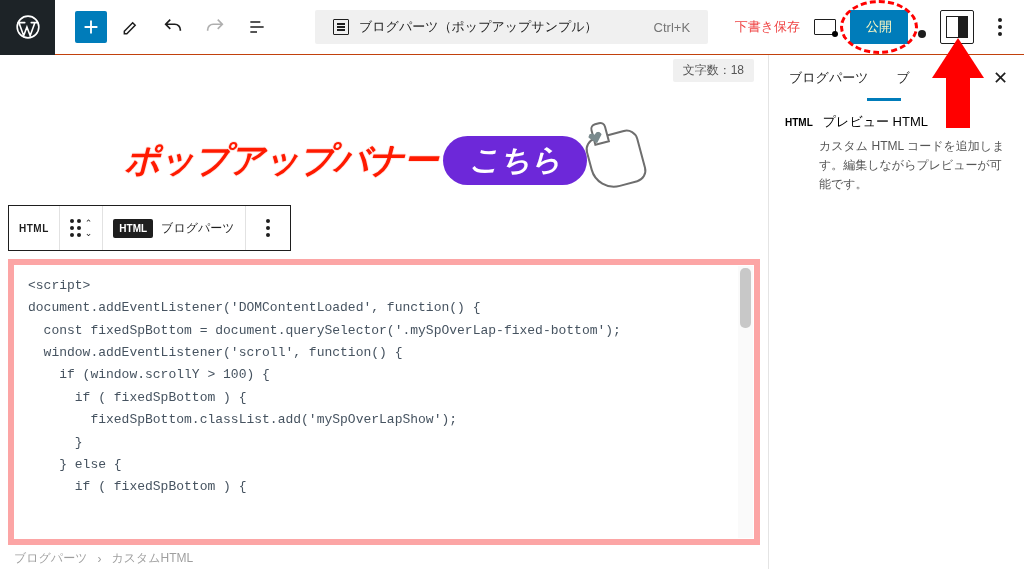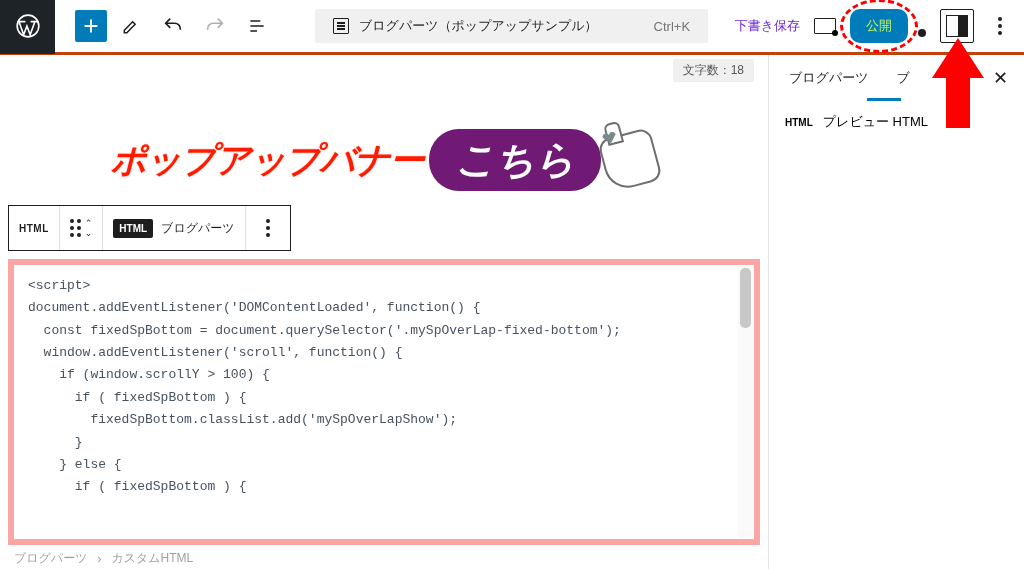--- a/index.html
+++ b/index.html
@@ -1,48 +1,48 @@
 <!DOCTYPE html>
 <html><head>
 <meta charset="utf-8">
 <style>
   * { box-sizing: border-box; margin: 0; padding: 0; }
   html, body { width: 1024px; height: 569px; font-family: -apple-system, "Segoe UI", "Hiragino Kaku Gothic ProN", "Yu Gothic", sans-serif; background: #fff; overflow: hidden; }
   
-  .topbar { height: 55px; display: flex; align-items: center; background: #fff; border-bottom: 3px solid #c2410c; position: relative; }
+  .topbar { height: 55px; display: flex; align-items: center; background: #fff; border-bottom: 1px solid #c2410c; position: relative; }
   .wp-logo { width: 55px; height: 55px; background: #1d2327; display: flex; align-items: center; justify-content: center; color: #fff; }
   .wp-logo svg { width: 26px; height: 26px; }
   .tb-btn { width: 36px; height: 36px; display: flex; align-items: center; justify-content: center; border-radius: 2px; margin-left: 6px; cursor: pointer; color: #1e1e1e; }
   .add-block { background: #007cba; color: #fff; width: 32px; height: 32px; margin-left: 20px; border-radius: 2px; }
   .add-block svg { width: 22px; height: 22px; }
   .doc-chip { margin-left: 40px; height: 34px; background: #f0f0f0; border-radius: 2px; display: flex; align-items: center; padding: 0 18px; font-size: 13px; color: #1e1e1e; gap: 10px; }
   .doc-chip .kbd { color: #757575; margin-left: 46px; }
   .doc-ico { width: 16px; height: 16px; border: 1.5px solid #1e1e1e; border-radius: 1px; position: relative; }
   .doc-ico:before { content:""; position:absolute; left:3px; right:3px; top:3px; height:1.5px; background:#1e1e1e; box-shadow: 0 3px 0 #1e1e1e, 0 6px 0 #1e1e1e; }
   .topbar-right { margin-left: auto; display: flex; align-items: center; gap: 14px; padding-right: 12px; }
-  .draft-save { font-size: 13px; color: #6d28d9; cursor: pointer; }
+  .draft-save { font-size: 13px; color: #ef4444; cursor: pointer; }
   .view-ico { width: 22px; height: 16px; position: relative; cursor: pointer; }
   .view-ico:before { content:""; position:absolute; inset:0; border:1.8px solid #1e1e1e; border-radius:1px; }
   .view-ico:after { content:""; position:absolute; right:-2px; bottom:-2px; width:6px; height:6px; background:#000; border-radius:50%; }
-  .publish-btn { background:#007cba; color:#bef264; font-size:13px; padding:8px 16px; border-radius:10px; cursor:pointer; position:relative; }
+  .publish-btn { background:#007cba; color:#fef9c3; font-size:13px; padding:8px 16px; border-radius:0; cursor:pointer; position:relative; }
   .pub-ring { position:absolute; inset:-10px; border:3px dashed #ff0000; border-radius:50%; pointer-events:none; }
   .settings-ico { width: 34px; height: 34px; border: 1px solid #1e1e1e; border-radius:2px; display:flex; align-items:center; justify-content:center; cursor:pointer; }
   .dots-v { width: 24px; height: 24px; display:flex; flex-direction:column; align-items:center; justify-content:center; gap:3px; cursor:pointer; }
   .dots-v span { width:4px; height:4px; background:#1e1e1e; border-radius:50%; }
   
   .arrow-wrap { position:absolute; right:40px; top:38px; pointer-events:none; }
   .arrow-head { width:0; height:0; border-left:26px solid transparent; border-right:26px solid transparent; border-bottom:40px solid #ff0000; }
   .arrow-stem { width:24px; height:50px; background:#ff0000; margin:0 auto; }
   
   .workspace { display:flex; height:calc(569px - 55px);justify-content:space-between; }
   .canvas { flex:1; background:#fff; position:relative; overflow:hidden; }
   .char-count { position:absolute; top:4px; right:14px; background:#f0f0f0; font-size:12px; color:#555; padding:3px 10px; border-radius:2px; }
   .banner { margin:70px auto 0; width:630px; height:70px; display:flex; align-items:center; justify-content:center; position:relative; }
   .banner .jp { font-size:35px; font-weight:700; font-style:italic; color:#ff1a00; text-shadow: 1px 0 #ffe9e6, -1px 0 #ffe9e6, 0 1px #ffe9e6, 0 -1px #ffe9e6; letter-spacing:-1px; white-space:nowrap; }
-  .pill { background:#701a75; color:#fff; font-size:39px; font-weight:700; padding:4px 26px; border-radius:30px; margin-left:6px; font-style:italic; }
+  .pill { background:#6d28d9; color:#fff; font-size:30px; font-weight:700; padding:4px 26px; border-radius:30px; margin-left:6px; font-style:italic; }
   .hand { width:54px; height:54px; border:2px solid #6e6e6e; border-radius:12px 12px 12px 24px; position:relative; margin-left:2px; transform:rotate(-15deg); background:#fff; }
   .hand:before { content:""; position:absolute; top:-16px; left:8px; width:12px; height:18px; border:2px solid #6e6e6e; border-radius:6px 6px 0 0; background:#fff; }
   .heart { position:absolute; top:-8px; left:4px; width:14px; height:12px; background:#7a8a8d; clip-path: polygon(50% 100%, 0 35%, 15% 10%, 35% 10%, 50% 25%, 65% 10%, 85% 10%, 100% 35%); }
   
   .block-tb { margin:10px 0 0 8px; display:flex; align-items:center; border:1px solid #1e1e1e; height:46px; background:#fff; width:fit-content; }
   .bt-cell { height:100%; display:flex; align-items:center; justify-content:center; padding:0 10px; border-right:1px solid #e2e2e2; font-size:12px; color:#1e1e1e; cursor:pointer; gap:4px; }
   .bt-cell:last-child { border-right:none; }
   .html-badge { font-size:10px; font-weight:700; letter-spacing:0.5px; }
   .drag-grid { display:grid; grid-template-columns:repeat(2,4px); grid-template-rows:repeat(3,4px); gap:3px; }
   .drag-grid span { background:#1e1e1e; border-radius:50%; }
@@ -210,15 +210,16 @@
       <div class="sb-tab">ブログパーツ</div>
       <div class="sb-tab active" style="margin-left:16px">ブ</div>
       <div class="sb-tab-ind"></div>
       <div class="sb-close">✕</div>
     </div>
     <div class="sb-body">
       <div class="row1">
         <span class="htmlmark">HTML</span>
         <span class="title">プレビュー HTML</span>
       </div>
+      <div class="desc">カスタム HTML コードを追加します。編集しながらプレビューが可能です。</div>
     </div>
   </div>
 </div>
 
 </body></html>

